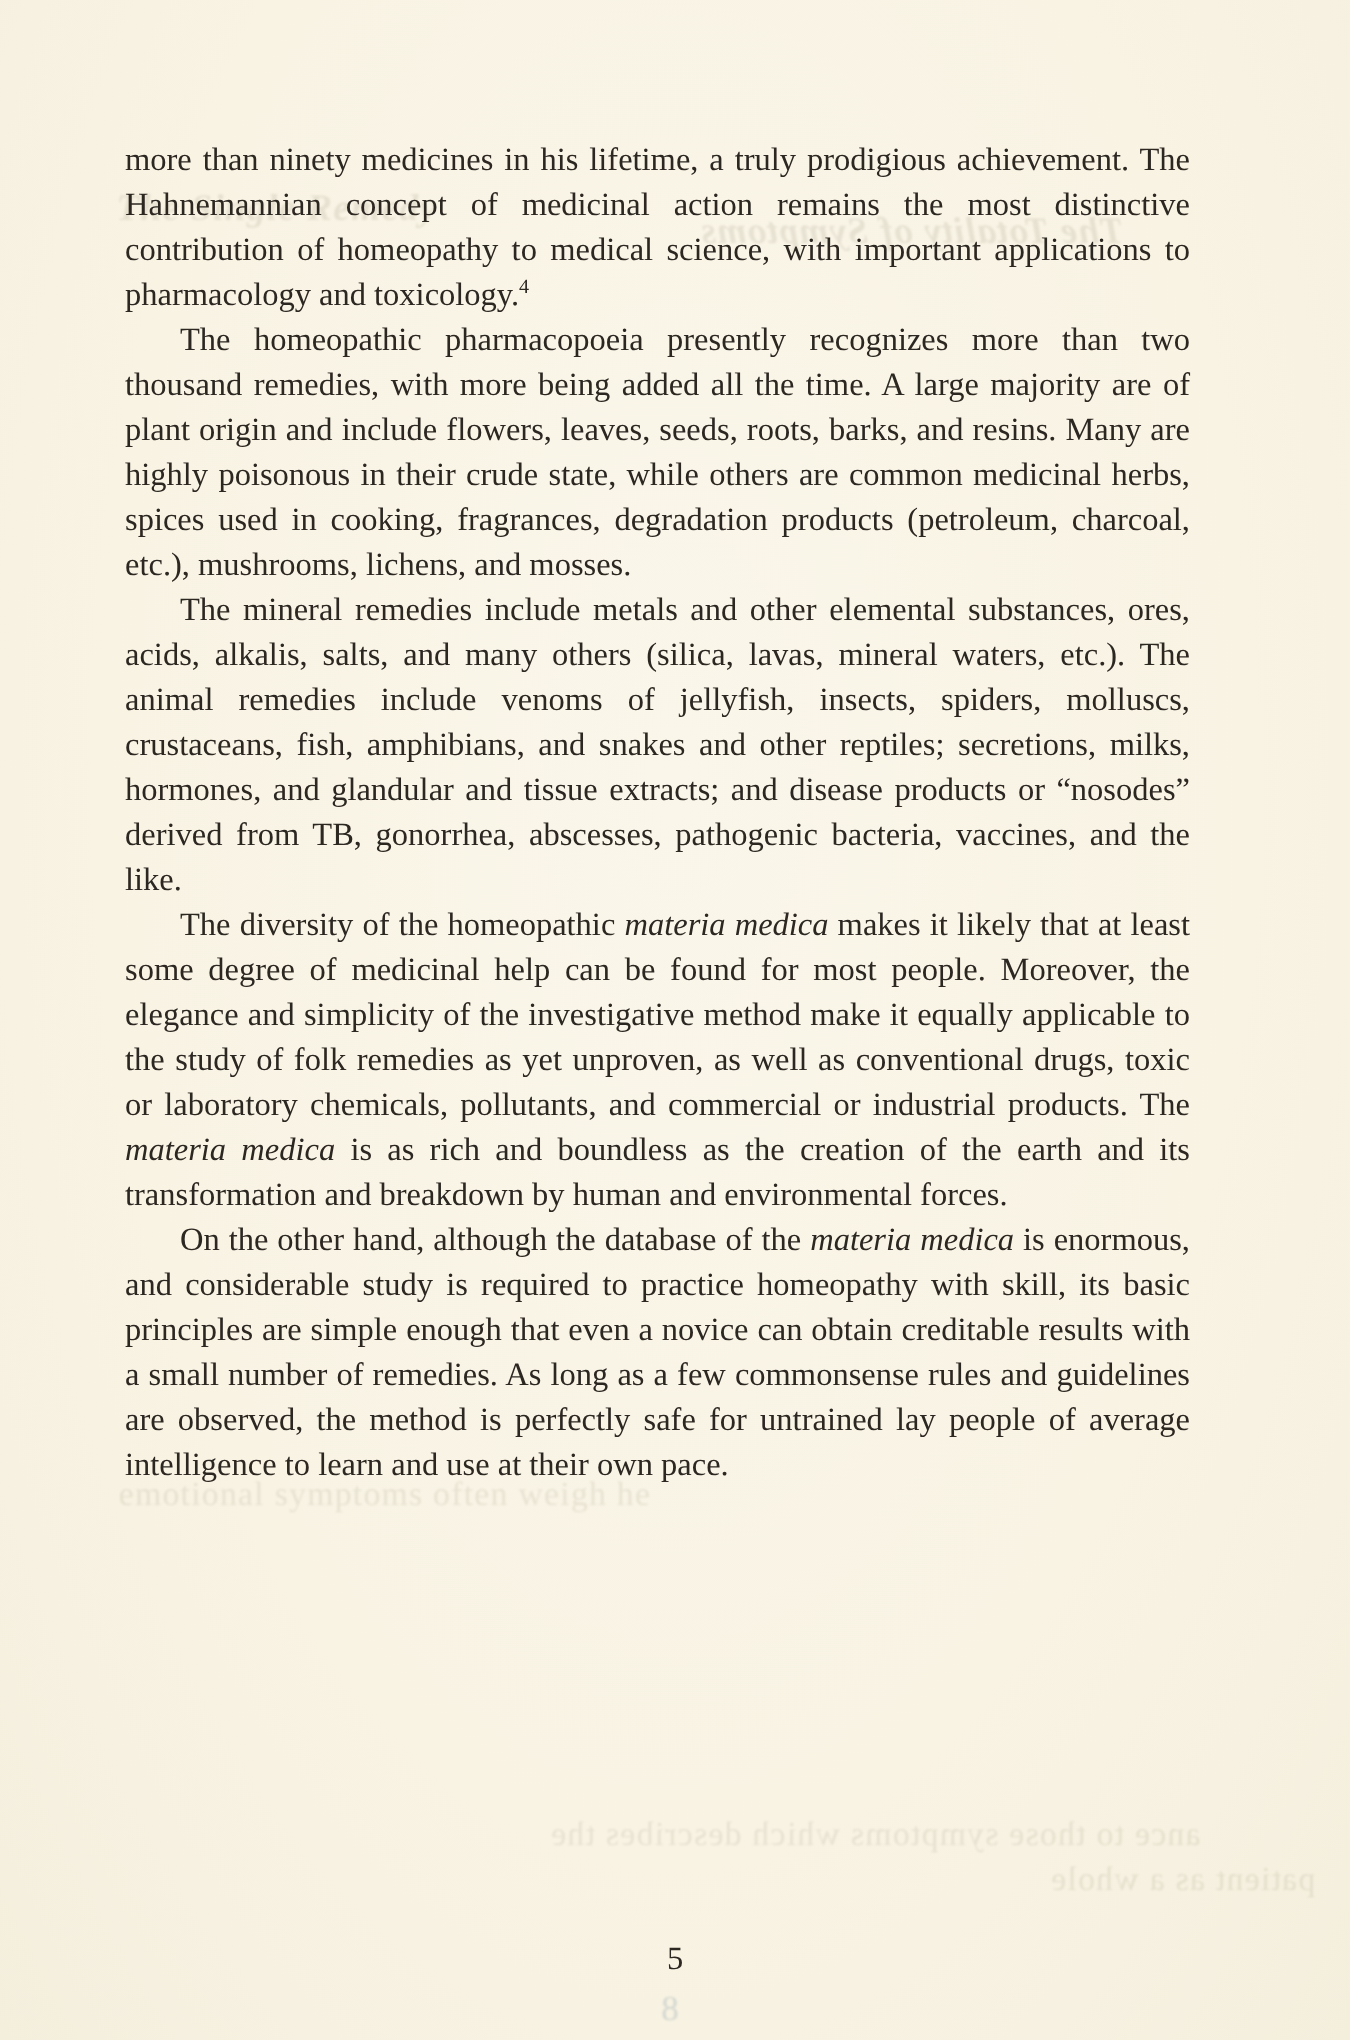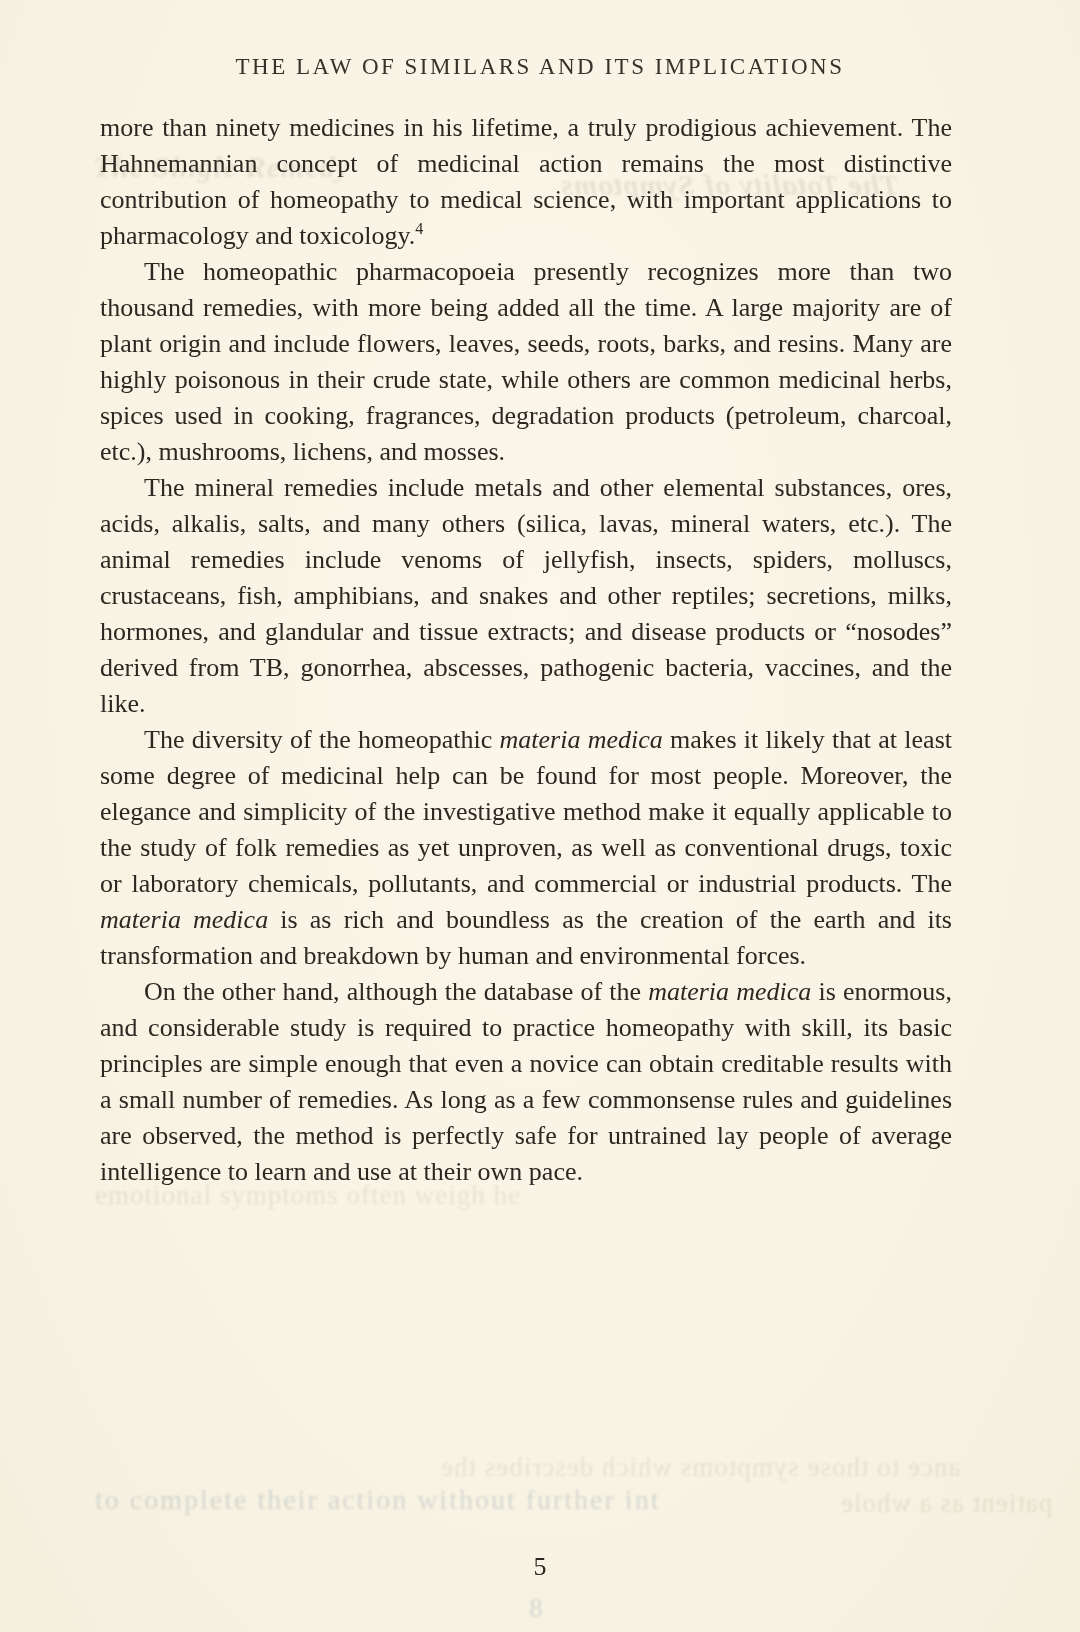--- a/index.html
+++ b/index.html
@@ -60,24 +60,22 @@
 </head>
 <body>
 
 <div class="page">
   <div class="ghost-layer">
       <div class="ghost bold" style="left: 93px; top: 150px;">The Single Remedy</div>
       <div class="ghost mirrored bold" style="left: 560px; top: 168px;">The Totality of Symptoms</div>
       <div class="ghost" style="left: 95px; top: 1180px;">emotional symptoms often weigh he</div>
       <div class="ghost mirrored" style="left: 440px; top: 1452px;">ance to those symptoms which describes the</div>
       <div class="ghost mirrored" style="left: 840px; top: 1488px;">patient as a whole</div>
-      <div class="ghost blue" style="left: 95px; top: 1484px;">to complete their action without further int</div>
       <div class="ghost mirrored blue" style="left: 527px; top: 1592px;">8</div>
     </div>
-  <div class="header">THE LAW OF SIMILARS AND ITS IMPLICATIONS</div>
   <div class="body-text">
       <p class=""><span>more than ninety medicines in his lifetime, a truly prodigious achievement. The Hahnemannian concept of medicinal action remains the most distinctive contribution of homeopathy to medical science, with important applications to pharmacology and toxicology.</span><sup>4</sup></p>
       <p class="indent"><span>The homeopathic pharmacopoeia presently recognizes more than two thousand remedies, with more being added all the time. A large majority are of plant origin and include flowers, leaves, seeds, roots, barks, and resins. Many are highly poisonous in their crude state, while others are common medicinal herbs, spices used in cooking, fragrances, degradation products (petroleum, charcoal, etc.), mushrooms, lichens, and mosses.</span></p>
       <p class="indent"><span>The mineral remedies include metals and other elemental substances, ores, acids, alkalis, salts, and many others (silica, lavas, mineral waters, etc.). The animal remedies include venoms of jellyfish, insects, spiders, molluscs, crustaceans, fish, amphibians, and snakes and other reptiles; secretions, milks, hormones, and glandular and tissue extracts; and disease products or “nosodes” derived from TB, gonorrhea, abscesses, pathogenic bacteria, vaccines, and the like.</span></p>
       <p class="indent"><span>The diversity of the homeopathic </span><em>materia medica</em><span> makes it likely that at least some degree of medicinal help can be found for most people. Moreover, the elegance and simplicity of the investigative method make it equally applicable to the study of folk remedies as yet unproven, as well as conventional drugs, toxic or laboratory chemicals, pollutants, and commercial or industrial products. The </span><em>materia medica</em><span> is as rich and boundless as the creation of the earth and its transformation and breakdown by human and environmental forces.</span></p>
       <p class="indent"><span>On the other hand, although the database of the </span><em>materia medica</em><span> is enormous, and considerable study is required to practice homeopathy with skill, its basic principles are simple enough that even a novice can obtain creditable results with a small number of remedies. As long as a few commonsense rules and guidelines are observed, the method is perfectly safe for untrained lay people of average intelligence to learn and use at their own pace.</span></p>
     </div>
   <div class="page-number">5</div>
 </div>
 

